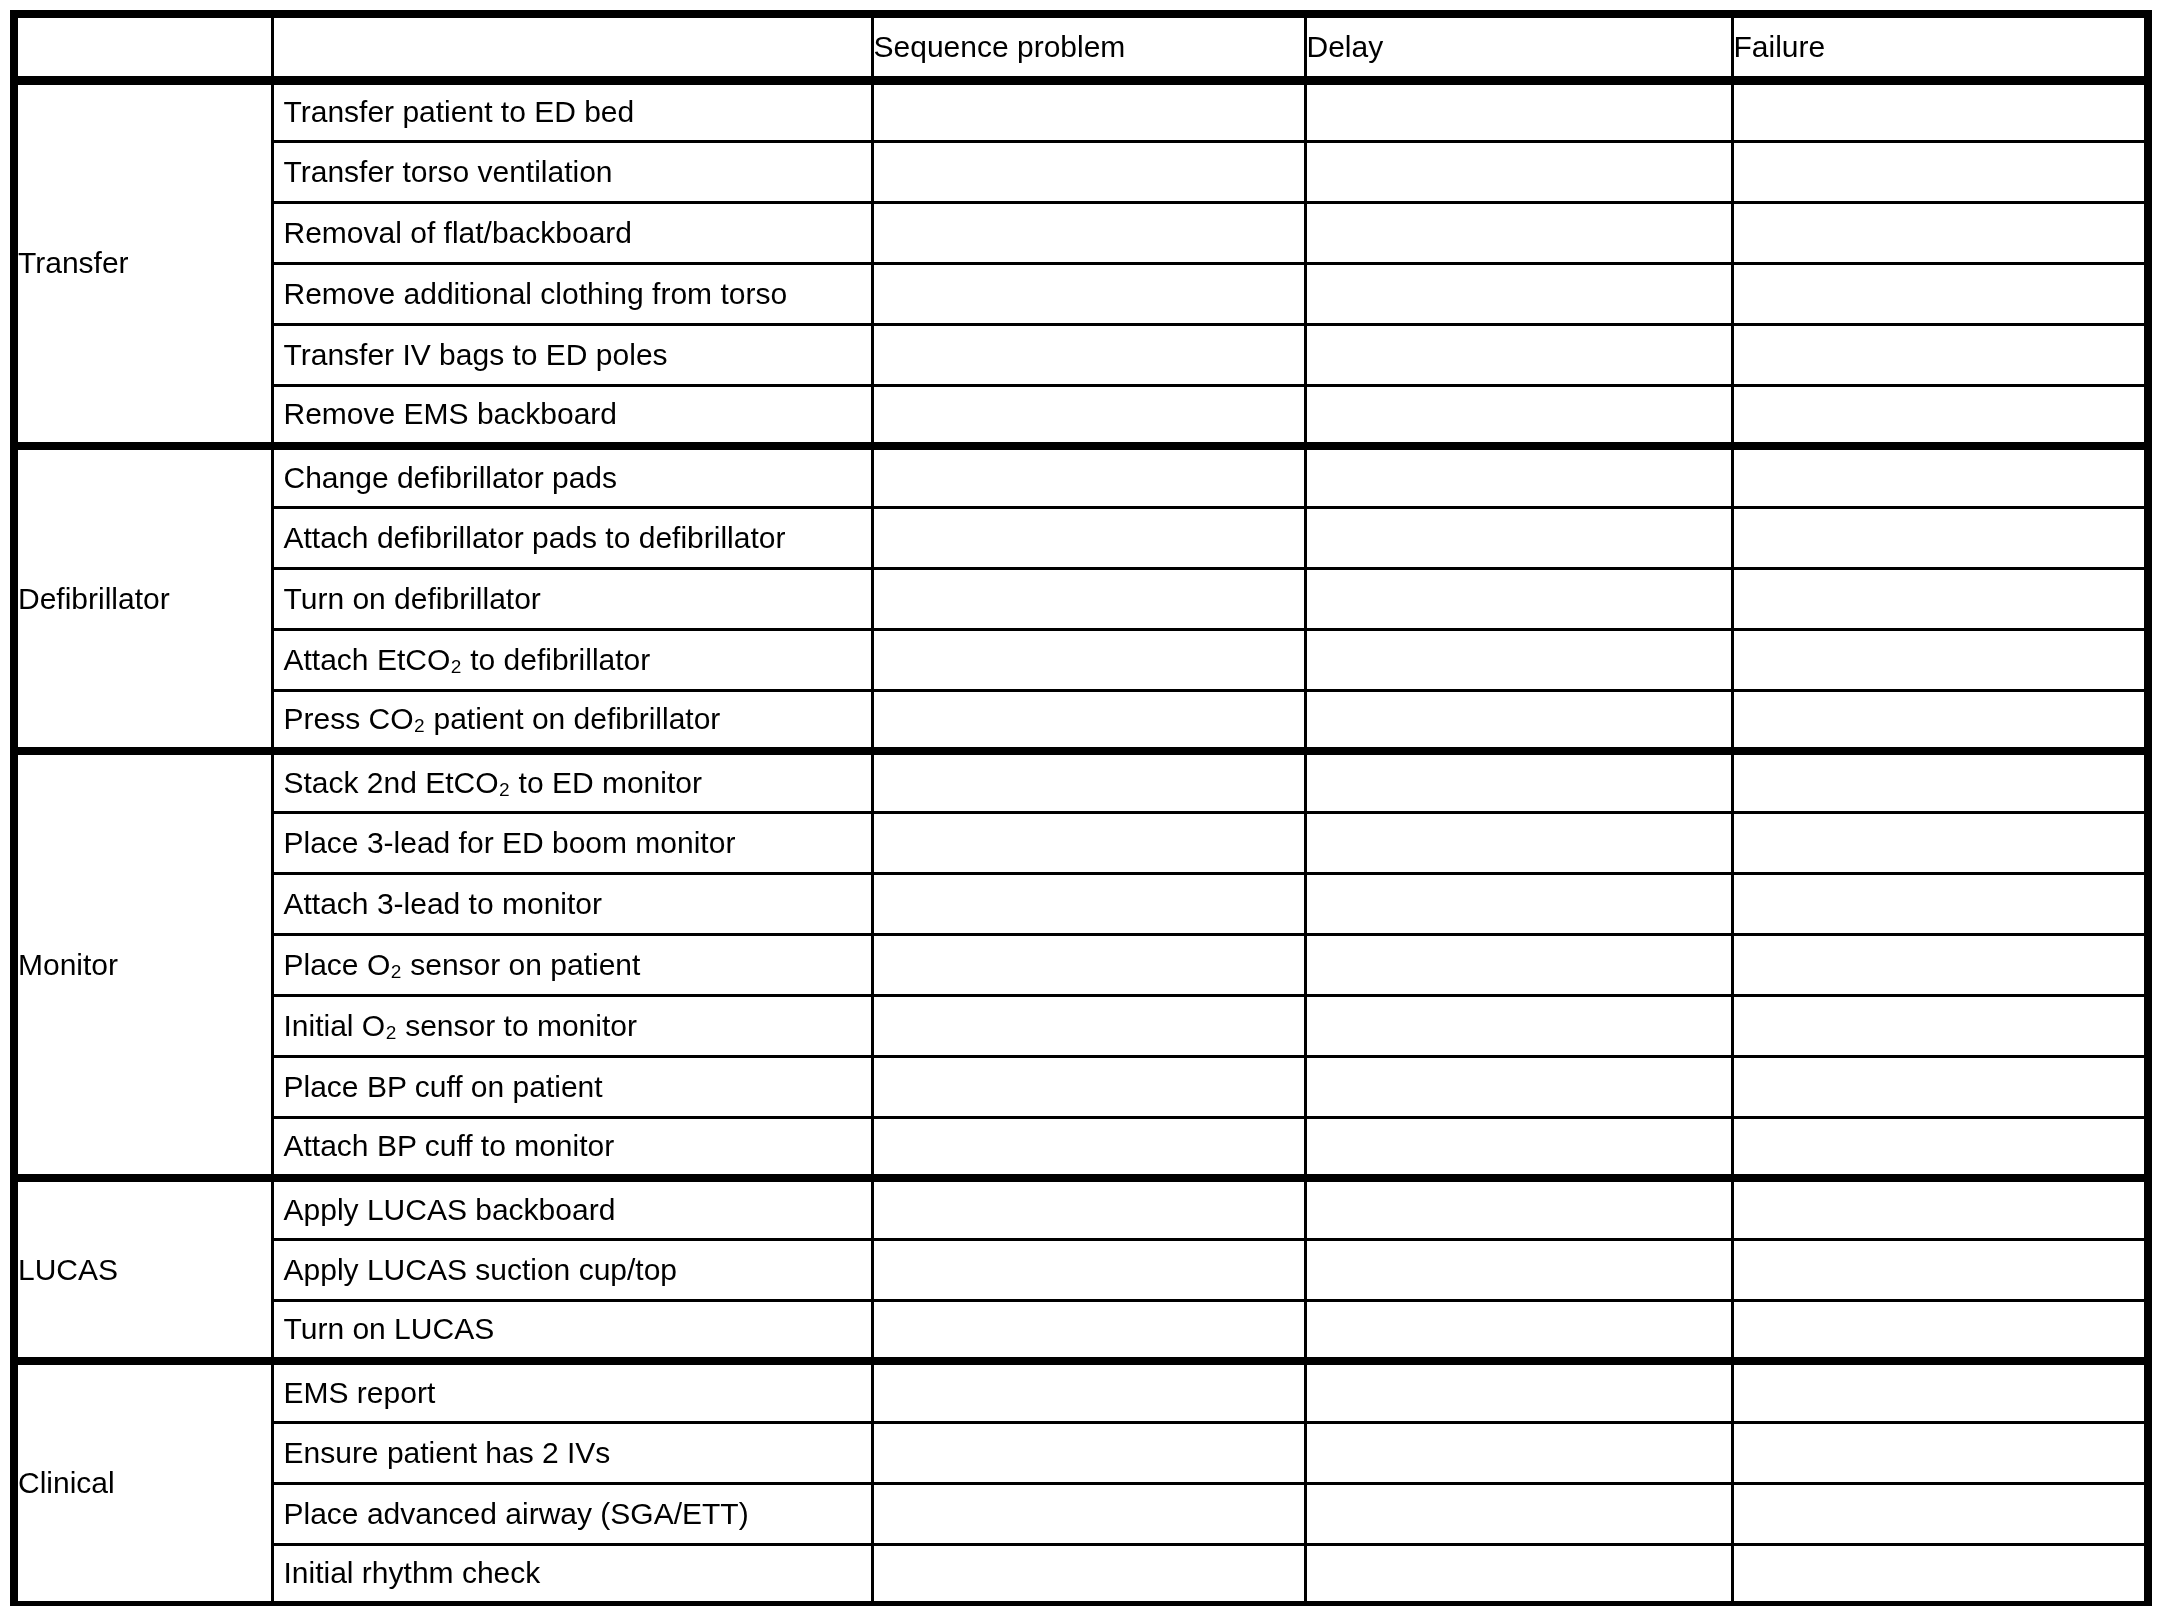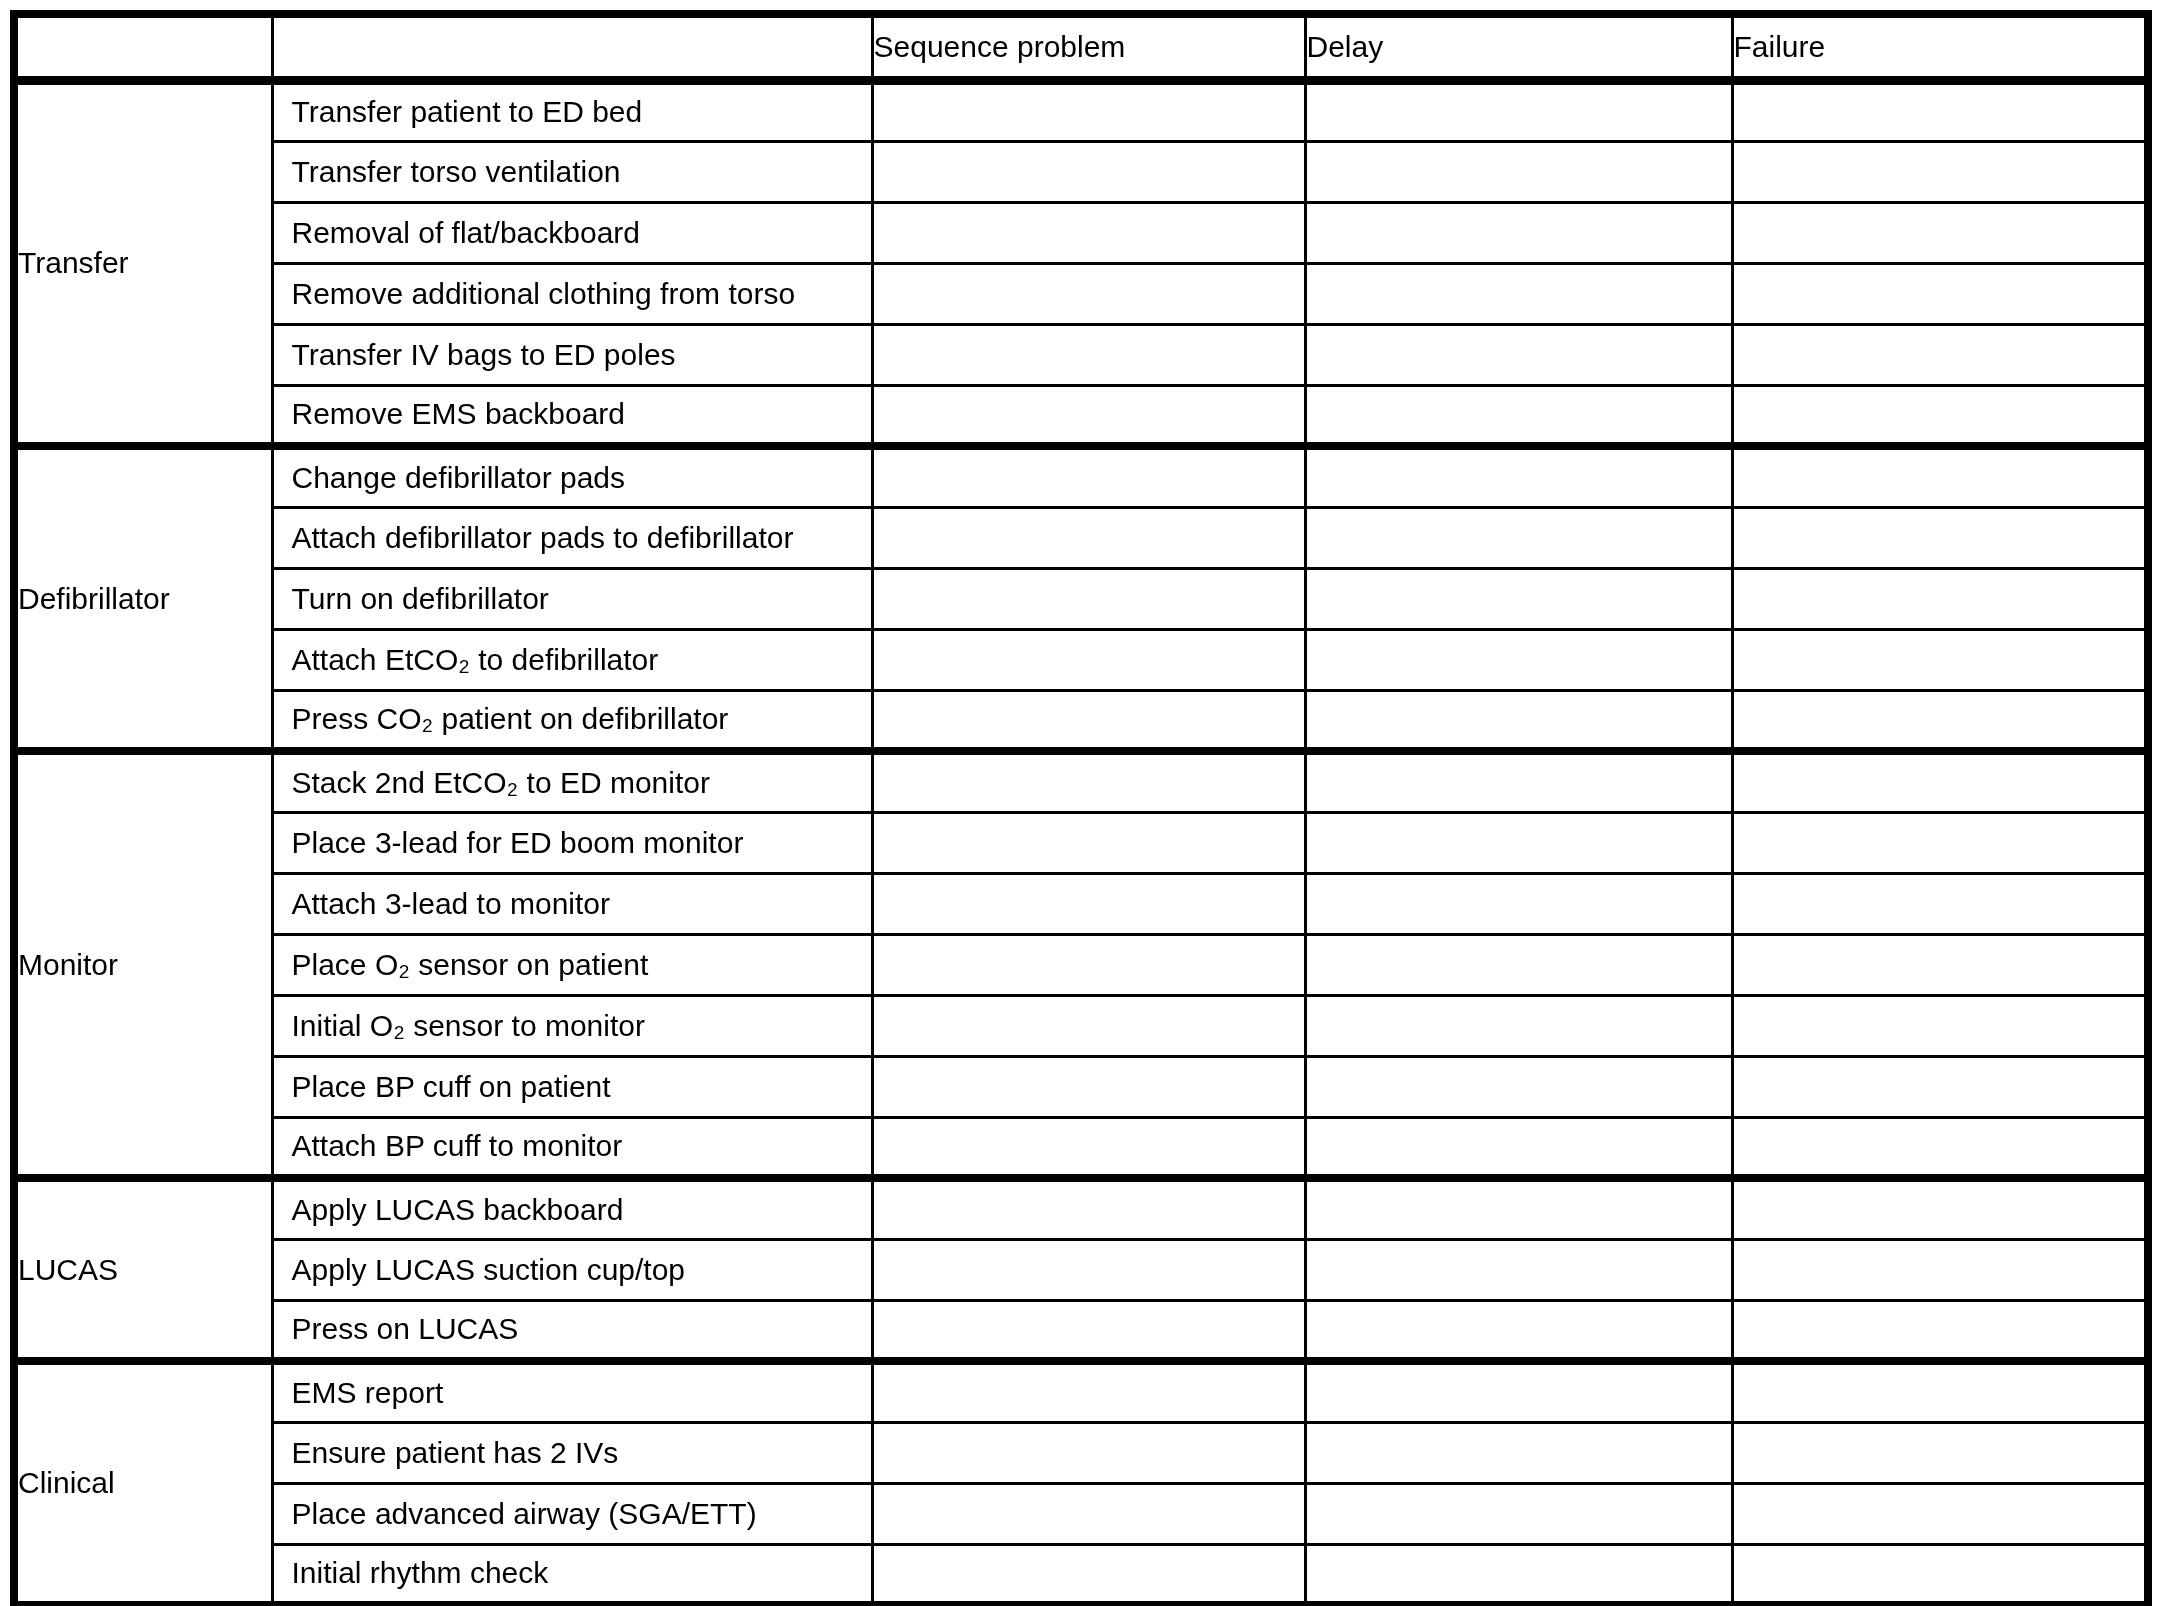--- a/index.html
+++ b/index.html
@@ -46,21 +46,21 @@
     text-align: left;
     vertical-align: middle;
   }
   td.category {
     text-align: left;
     vertical-align: middle;
   }
   td.task {
     text-align: left;
     vertical-align: middle;
-    padding-left: 18px;
+    padding-left: 10px;
   }
   td.mark { background: #ffffff; }
 
   tr.group-start td { border-top: 8px solid #000000; }
 </style>
 </head>
 <body>
 
 <div class="sheet">
   <table class="checklist">
@@ -203,21 +203,21 @@
         <td class="mark"></td>
         <td class="mark"></td>
       </tr>
       <tr>
         <td class="task">Apply LUCAS suction cup/top</td>
         <td class="mark"></td>
         <td class="mark"></td>
         <td class="mark"></td>
       </tr>
       <tr>
-        <td class="task">Press on LUCAS</td>
+        <td class="task">Turn on LUCAS</td>
         <td class="mark"></td>
         <td class="mark"></td>
         <td class="mark"></td>
       </tr>
 
       <tr class="group-start">
         <td class="category" rowspan="4">Clinical</td>
         <td class="task">EMS report</td>
         <td class="mark"></td>
         <td class="mark"></td>

